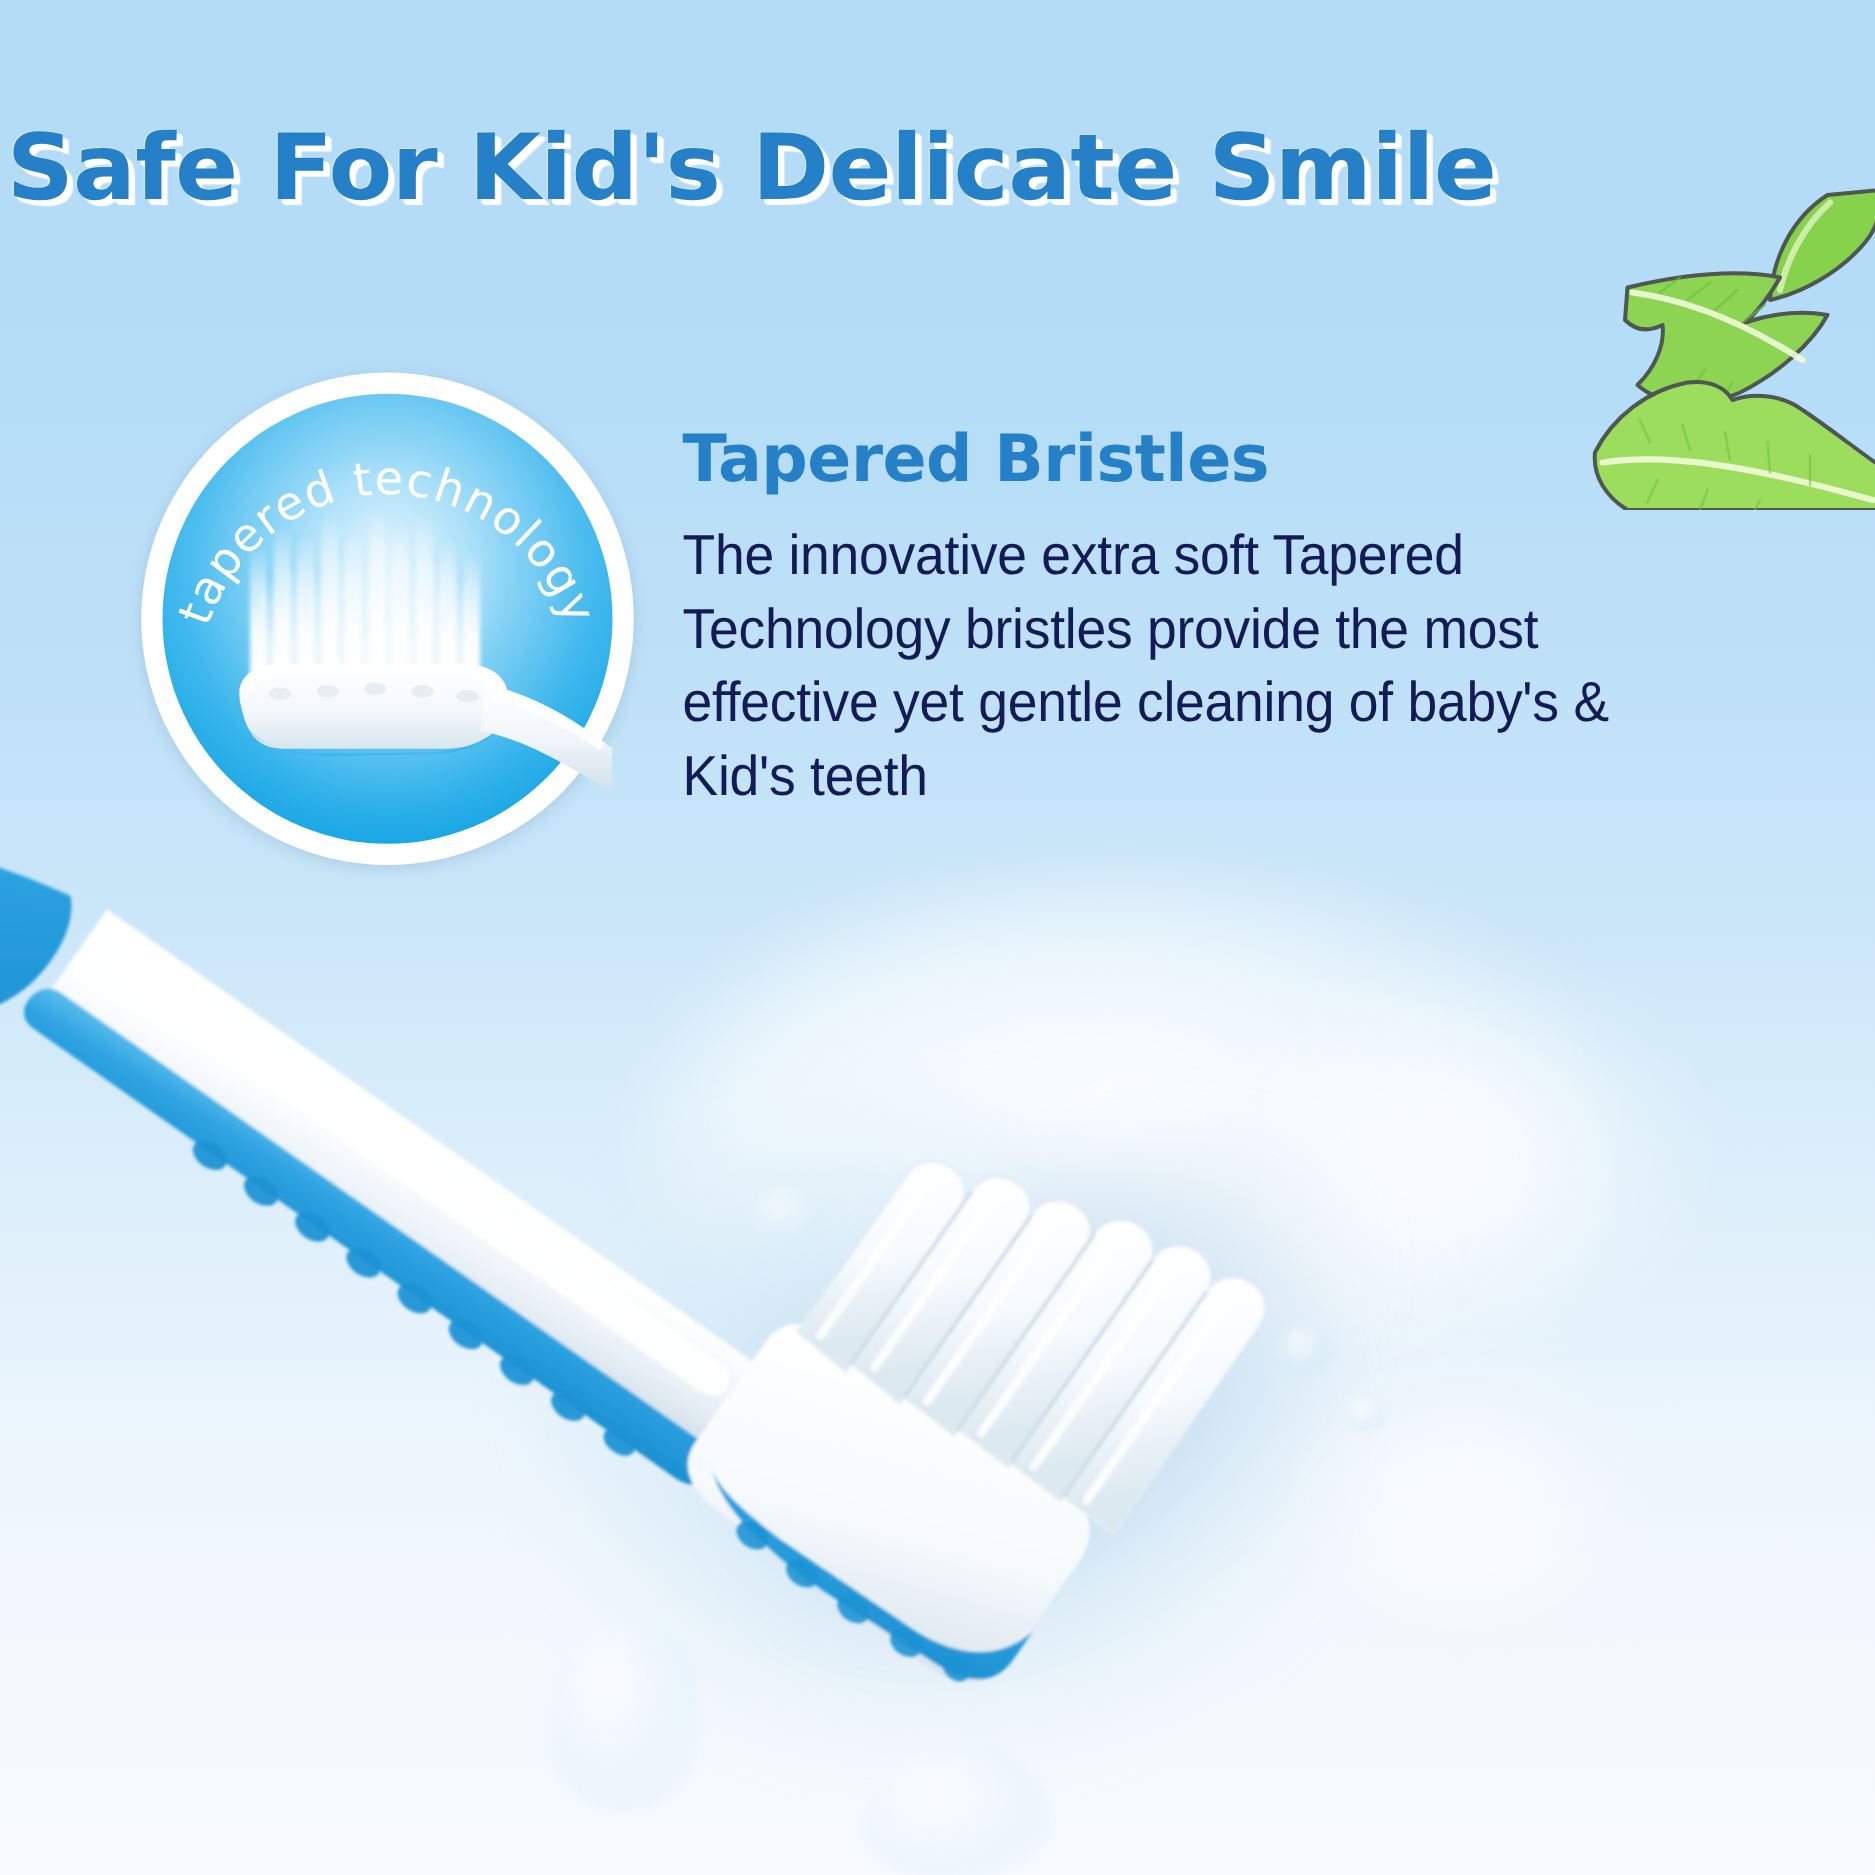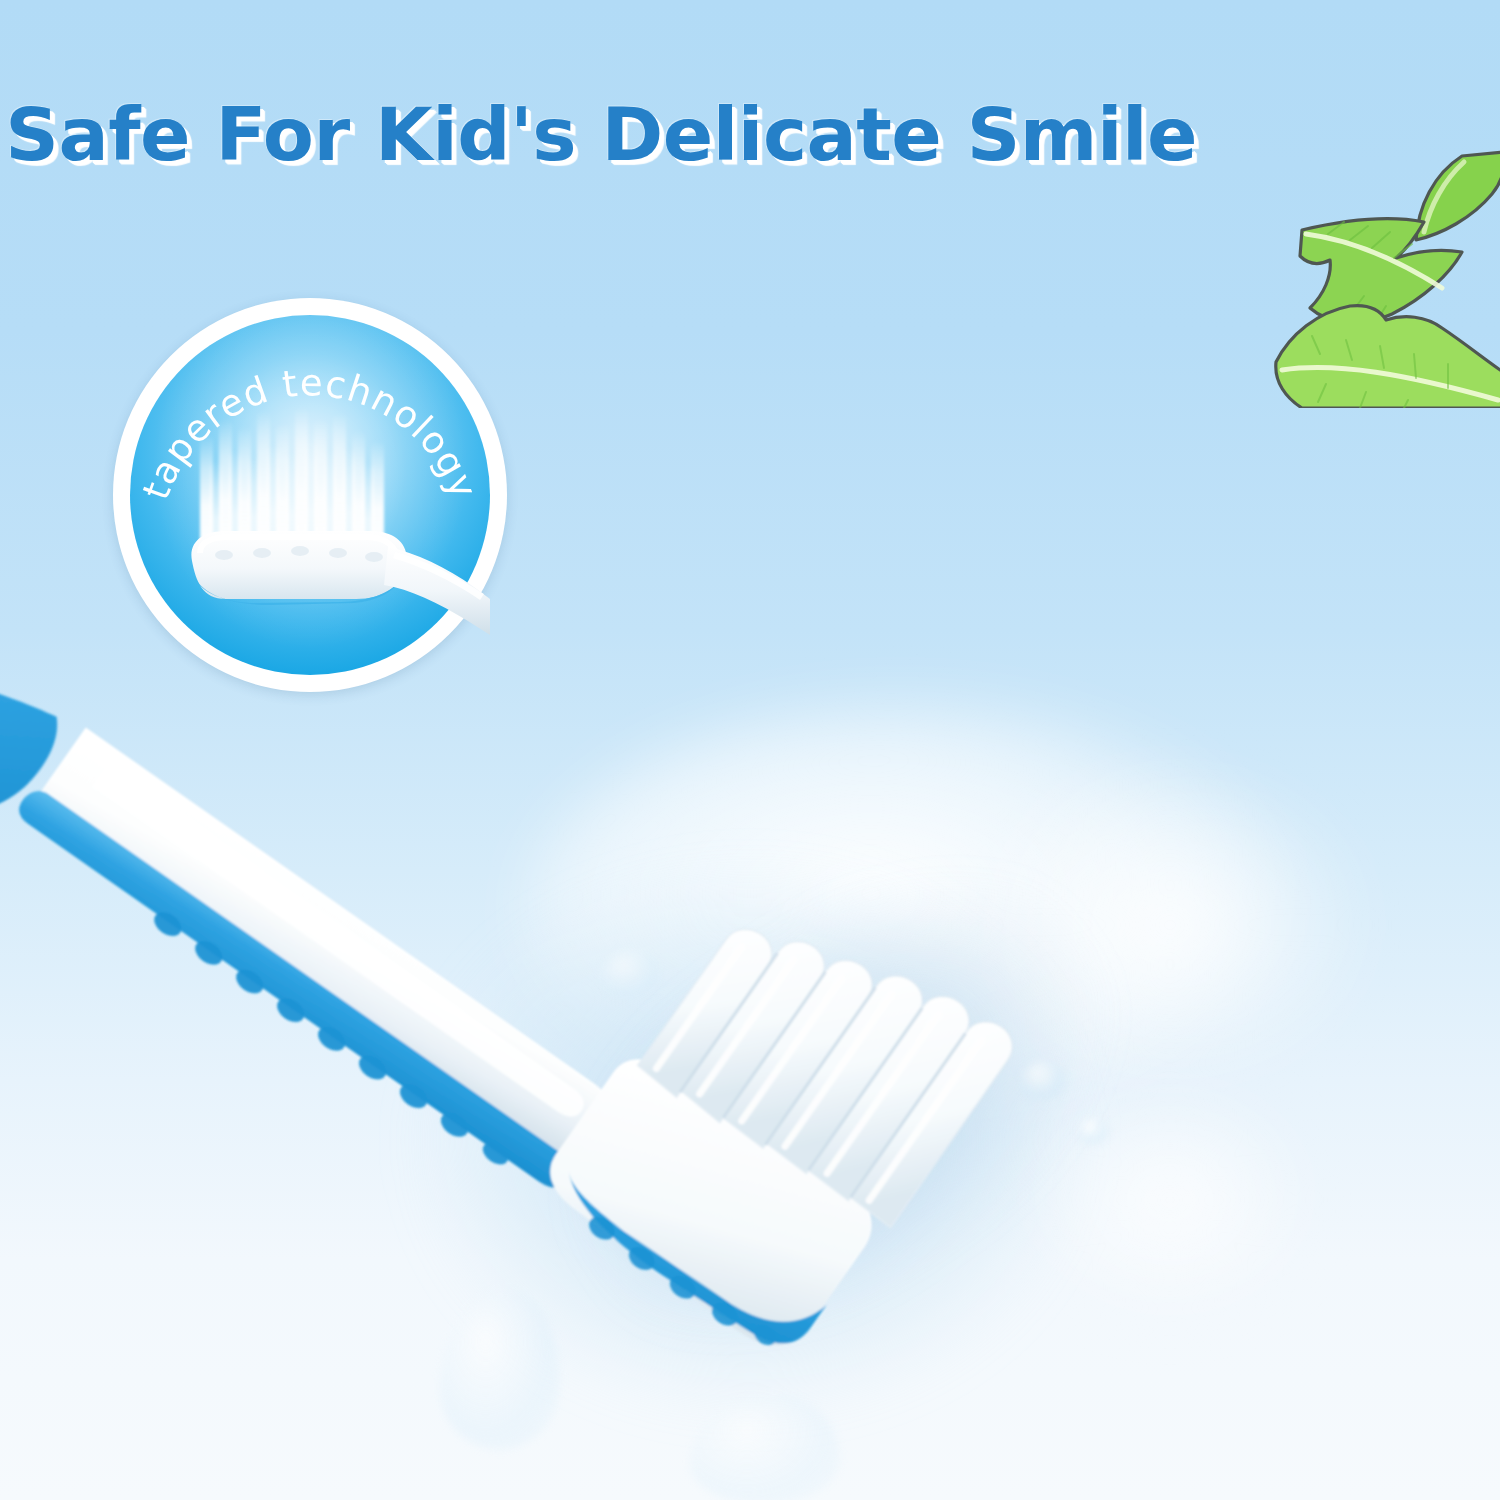--- a/index.html
+++ b/index.html
@@ -290,20 +290,24 @@
     <svg class="badge-arc" viewBox="0 0 360 360">
       <defs>
         <path id="arcPath" d="M 32 206 A 150 150 0 0 1 328 206" fill="none"></path>
       </defs>
       <text>
         <textPath href="#arcPath" startOffset="50%" text-anchor="middle">tapered technology</textPath>
       </text>
     </svg>
   </div>
 
+  <div class="copy">
+    <div class="copy-heading">Tapered Bristles</div>
+    <div class="copy-body">The innovative extra soft Tapered Technology bristles provide the most effective yet gentle cleaning of baby's &amp; Kid's teeth</div>
+  </div>
 
   <div class="shadow-soft"></div>
   <svg class="brush-photo" viewBox="0 0 1350 900" aria-hidden="true">
     <defs>
       <linearGradient id="pHandle" x1="0.15" y1="0" x2="0.85" y2="1">
         <stop offset="0%" stop-color="#ffffff"></stop>
         <stop offset="38%" stop-color="#fdfefe"></stop>
         <stop offset="72%" stop-color="#e9f1f7"></stop>
         <stop offset="100%" stop-color="#cfdde8"></stop>
       </linearGradient>

